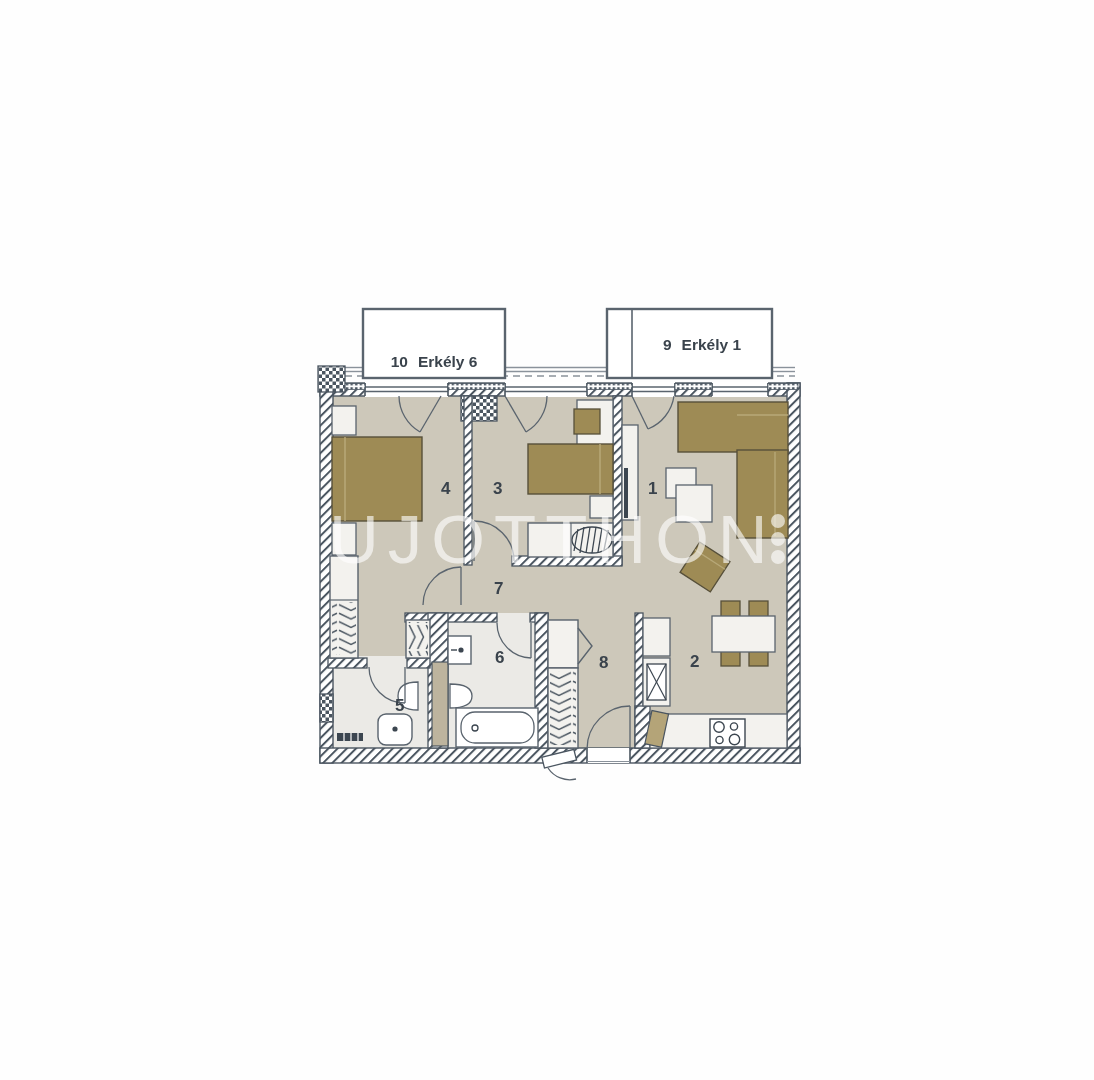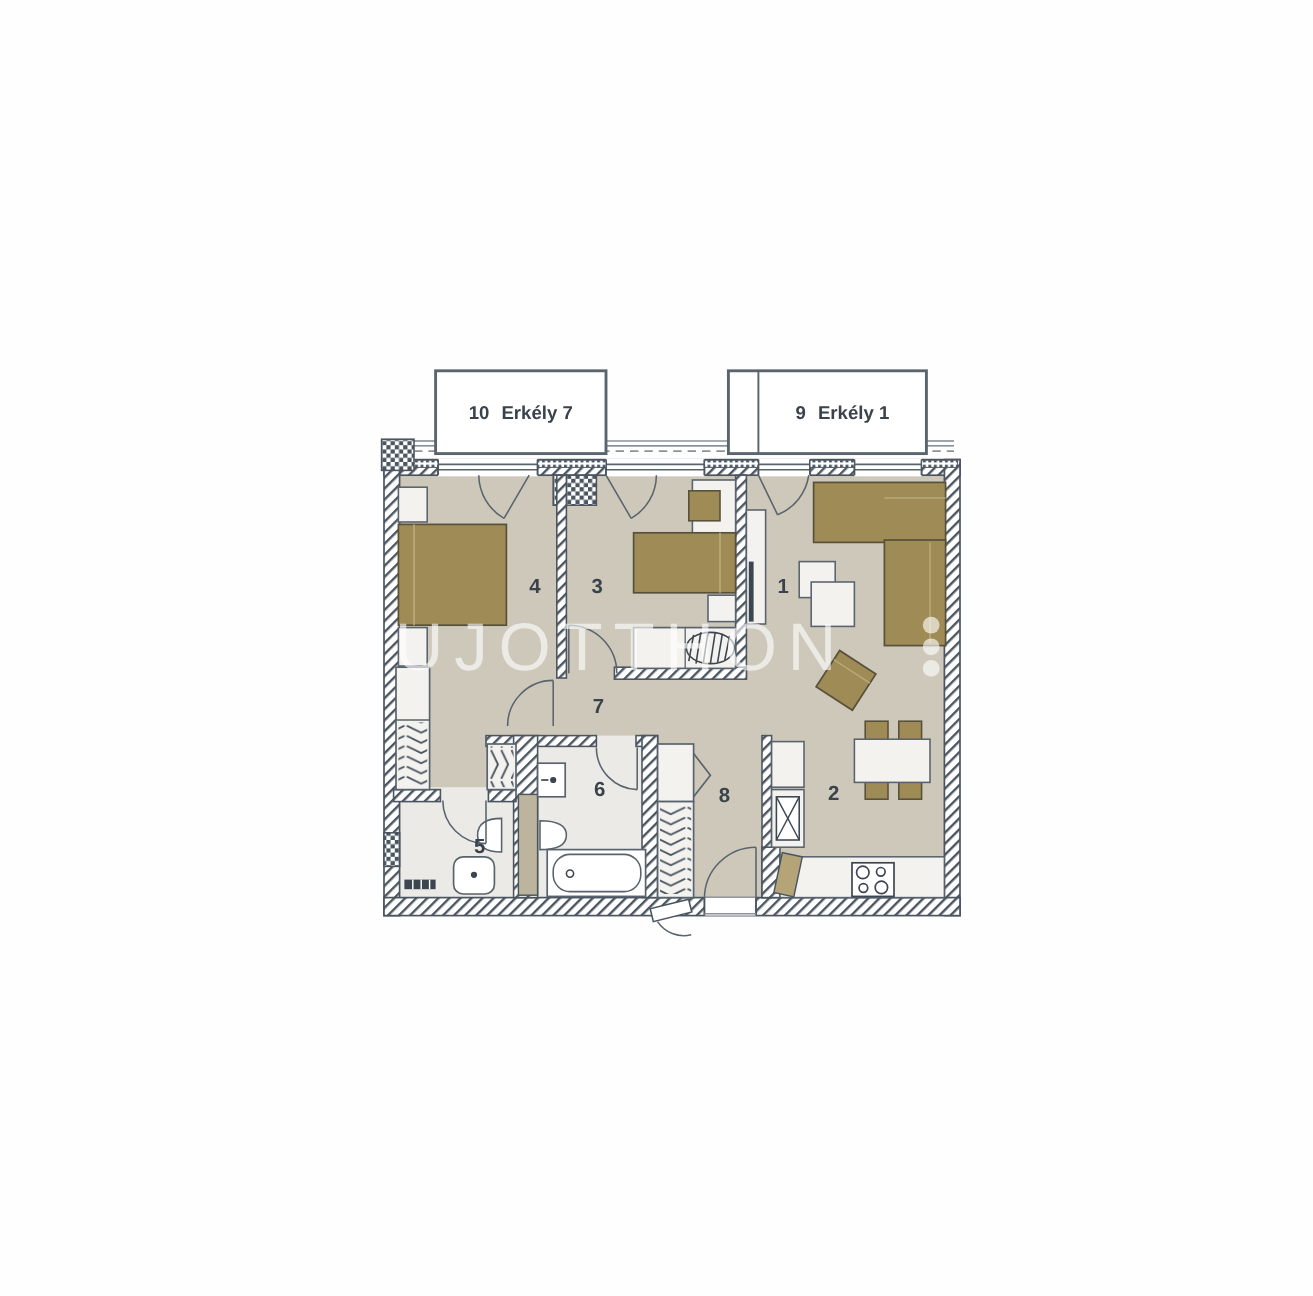--- a/index.html
+++ b/index.html
@@ -12,21 +12,21 @@
     font-weight:bold;font-size:17px;color:#3a434c;letter-spacing:.5px;
   }
   .balcony-label{
     position:absolute;transform:translate(-50%,-50%);
     display:flex;gap:10px;align-items:baseline;
     font-weight:bold;font-size:15.5px;color:#3a434c;
   }
   .wm{
     position:absolute;left:329px;top:508px;width:456px;height:62px;
     display:flex;align-items:center;justify-content:space-between;
-    color:rgba(255,255,255,0.62);font-size:56px;font-weight:400;
+    color:rgba(255,255,255,0.62);font-size:69px;font-weight:400;
     letter-spacing:9px;line-height:1;user-select:none;pointer-events:none;
   }
   .wm .dots{display:flex;flex-direction:column;gap:4px;margin:0 2px 0 -6px;}
   .wm .dots i{width:14px;height:14px;border-radius:50%;background:rgba(255,255,255,0.62);}
   svg{position:absolute;left:0;top:0;}
 </style>
 </head>
 <body>
 
 <div class="canvas">
@@ -307,23 +307,23 @@
     </g>
     <g>
       <g transform="rotate(-14 560 760)">
         <rect x="543" y="753" width="33" height="11" fill="#ffffff" stroke="#4a5560" stroke-width="1.3"></rect>
       </g>
       <path d="M 548,768 A 26 26 0 0 0 576,779"></path>
     </g>
   </g>
 </svg>
 
-<div class="balcony-label" style="left:434px;top:345px;">
+<div class="balcony-label" style="left:434px;top:362px;">
   <span>10</span>
-  <span>Erkély 7</span>
+  <span>Erkély 6</span>
 </div>
 <div class="balcony-label" style="left:702px;top:345px;">
   <span>9</span>
   <span>Erkély 1</span>
 </div>
 
 <div class="room-num" style="left:653px;top:489px;">1</div>
 <div class="room-num" style="left:695px;top:662px;">2</div>
 <div class="room-num" style="left:498px;top:489px;">3</div>
 <div class="room-num" style="left:446px;top:489px;">4</div>

